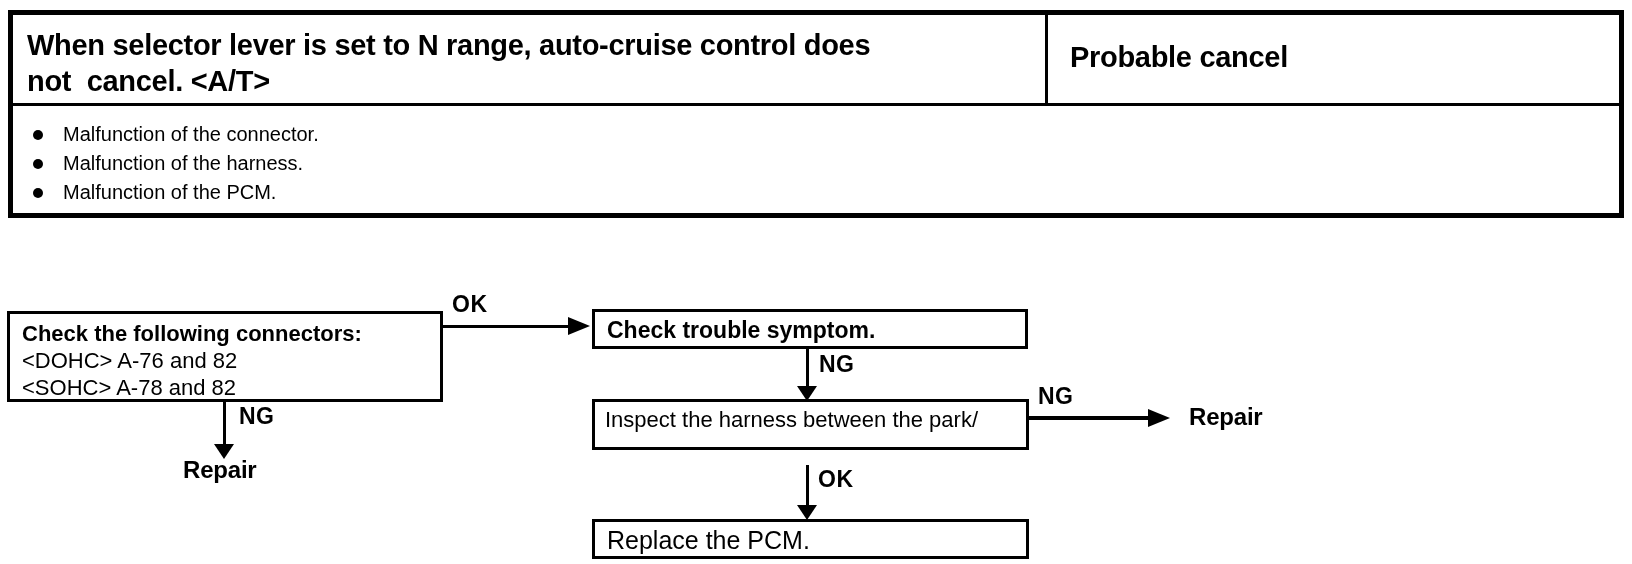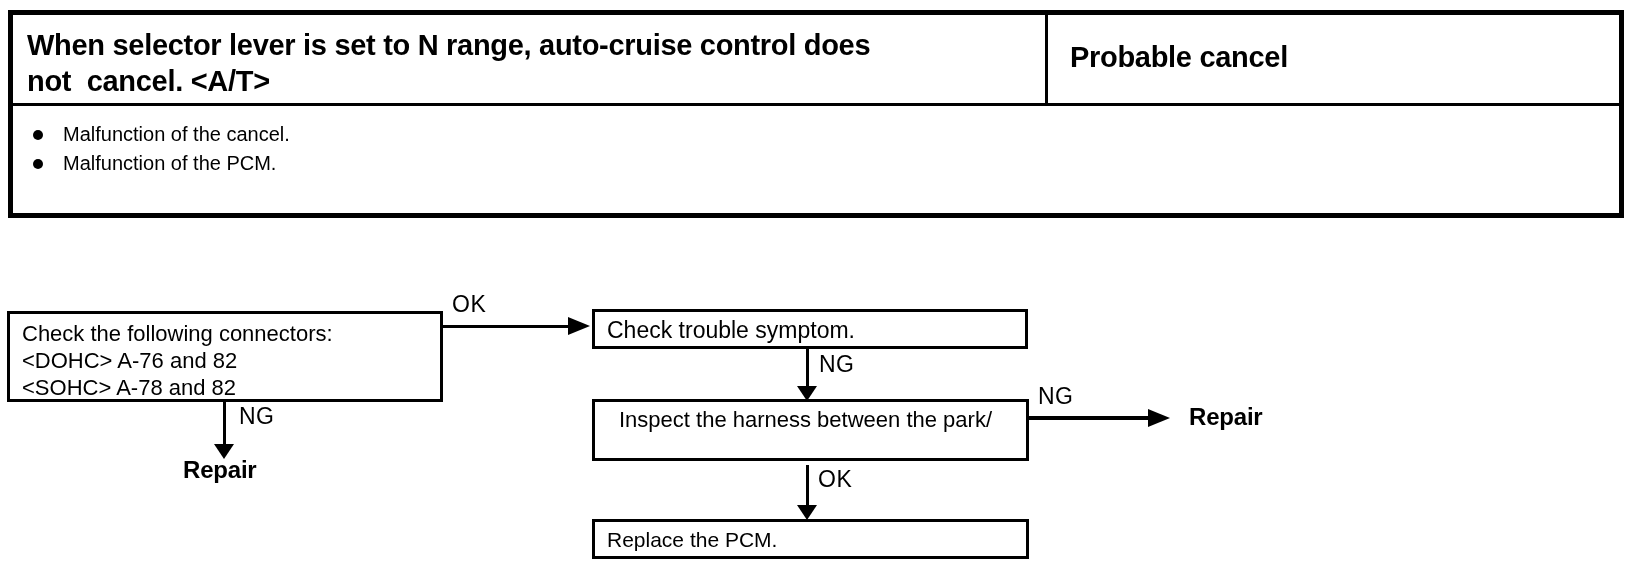--- a/index.html
+++ b/index.html
@@ -21,51 +21,55 @@
   .hdr-right{padding:26px 0 0 22px;font-weight:bold;font-size:29px;letter-spacing:-.3px;}
   .body-left{padding:14px 14px 0 14px;font-size:20px;line-height:28px;}
   .body-right{padding:14px 0 0 12px;font-size:20px;}
   .cause-row{display:flex;align-items:flex-start;line-height:29px;}
   .dot{flex:0 0 auto;width:10px;height:10px;border-radius:50%;background:#000;margin:10px 20px 0 8px;}
   
   .fbox{
     position:absolute;box-sizing:border-box;border:3px solid #000;background:#fff;
     font-size:22px;line-height:27px;
   }
-  .fbox .bold{font-weight:normal;}
+  .fbox .bold{font-weight:bold;}
   .fbox div{white-space:nowrap;}
   #box1{left:7px;top:311px;width:436px;height:91px;padding:6px 12px;}
-  #box2{left:592px;top:309px;width:436px;height:40px;padding:4px 12px;font-size:23px;line-height:28px;}
-  #box3{left:592px;top:399px;width:437px;height:62px;padding:4px 24px;}
-  #box4{left:592px;top:519px;width:437px;height:40px;padding:4px 12px;font-size:21px;line-height:28px;}
+  #box2{left:592px;top:309px;width:436px;height:40px;padding:4px 12px;font-size:23px;line-height:28px;font-weight:bold;}
+  #box3{left:592px;top:399px;width:437px;height:51px;padding:4px 10px;}
+  #box4{left:592px;top:519px;width:437px;height:40px;padding:4px 12px;font-size:25px;line-height:28px;}
   .conn{position:absolute;background:#000;}
   .ah-right{position:absolute;width:0;height:0;
     border-top:9px solid transparent;border-bottom:9px solid transparent;border-left:22px solid #000;}
   .ah-down{position:absolute;width:0;height:0;
     border-left:10px solid transparent;border-right:10px solid transparent;border-top:15px solid #000;}
-  .edge-label{position:absolute;font-weight:normal;font-size:23px;letter-spacing:.5px;}
+  .edge-label{position:absolute;font-weight:bold;font-size:23px;letter-spacing:.5px;}
   .repair{position:absolute;font-weight:bold;font-size:24px;letter-spacing:-.2px;}
 </style>
 </head>
 <body>
 
 <div class="page">
 
   <div class="dtable">
     <div class="cell left hdr hdr-left">
       <div class="l1">When selector lever is set to N range, auto-cruise control does</div>
       <div class="l2">not  cancel. &lt;A/T&gt;</div>
     </div>
     <div class="cell hdr hdr-right">
       <span>Probable cancel</span>
     </div>
     <div class="cell body-right">
       <div class="cause-row">
         <span class="dot"></span>
-        <span>Malfunction of the cancel.</span>
+        <span>Malfunction of the connector.</span>
+      </div>
+      <div class="cause-row">
+        <span class="dot"></span>
+        <span>Malfunction of the harness.</span>
       </div>
       <div class="cause-row">
         <span class="dot"></span>
         <span>Malfunction of the PCM.</span>
       </div>
     </div>
   </div>
 
   <div class="fbox" id="box1">
     <div class="bold">Check the following connectors:</div>

